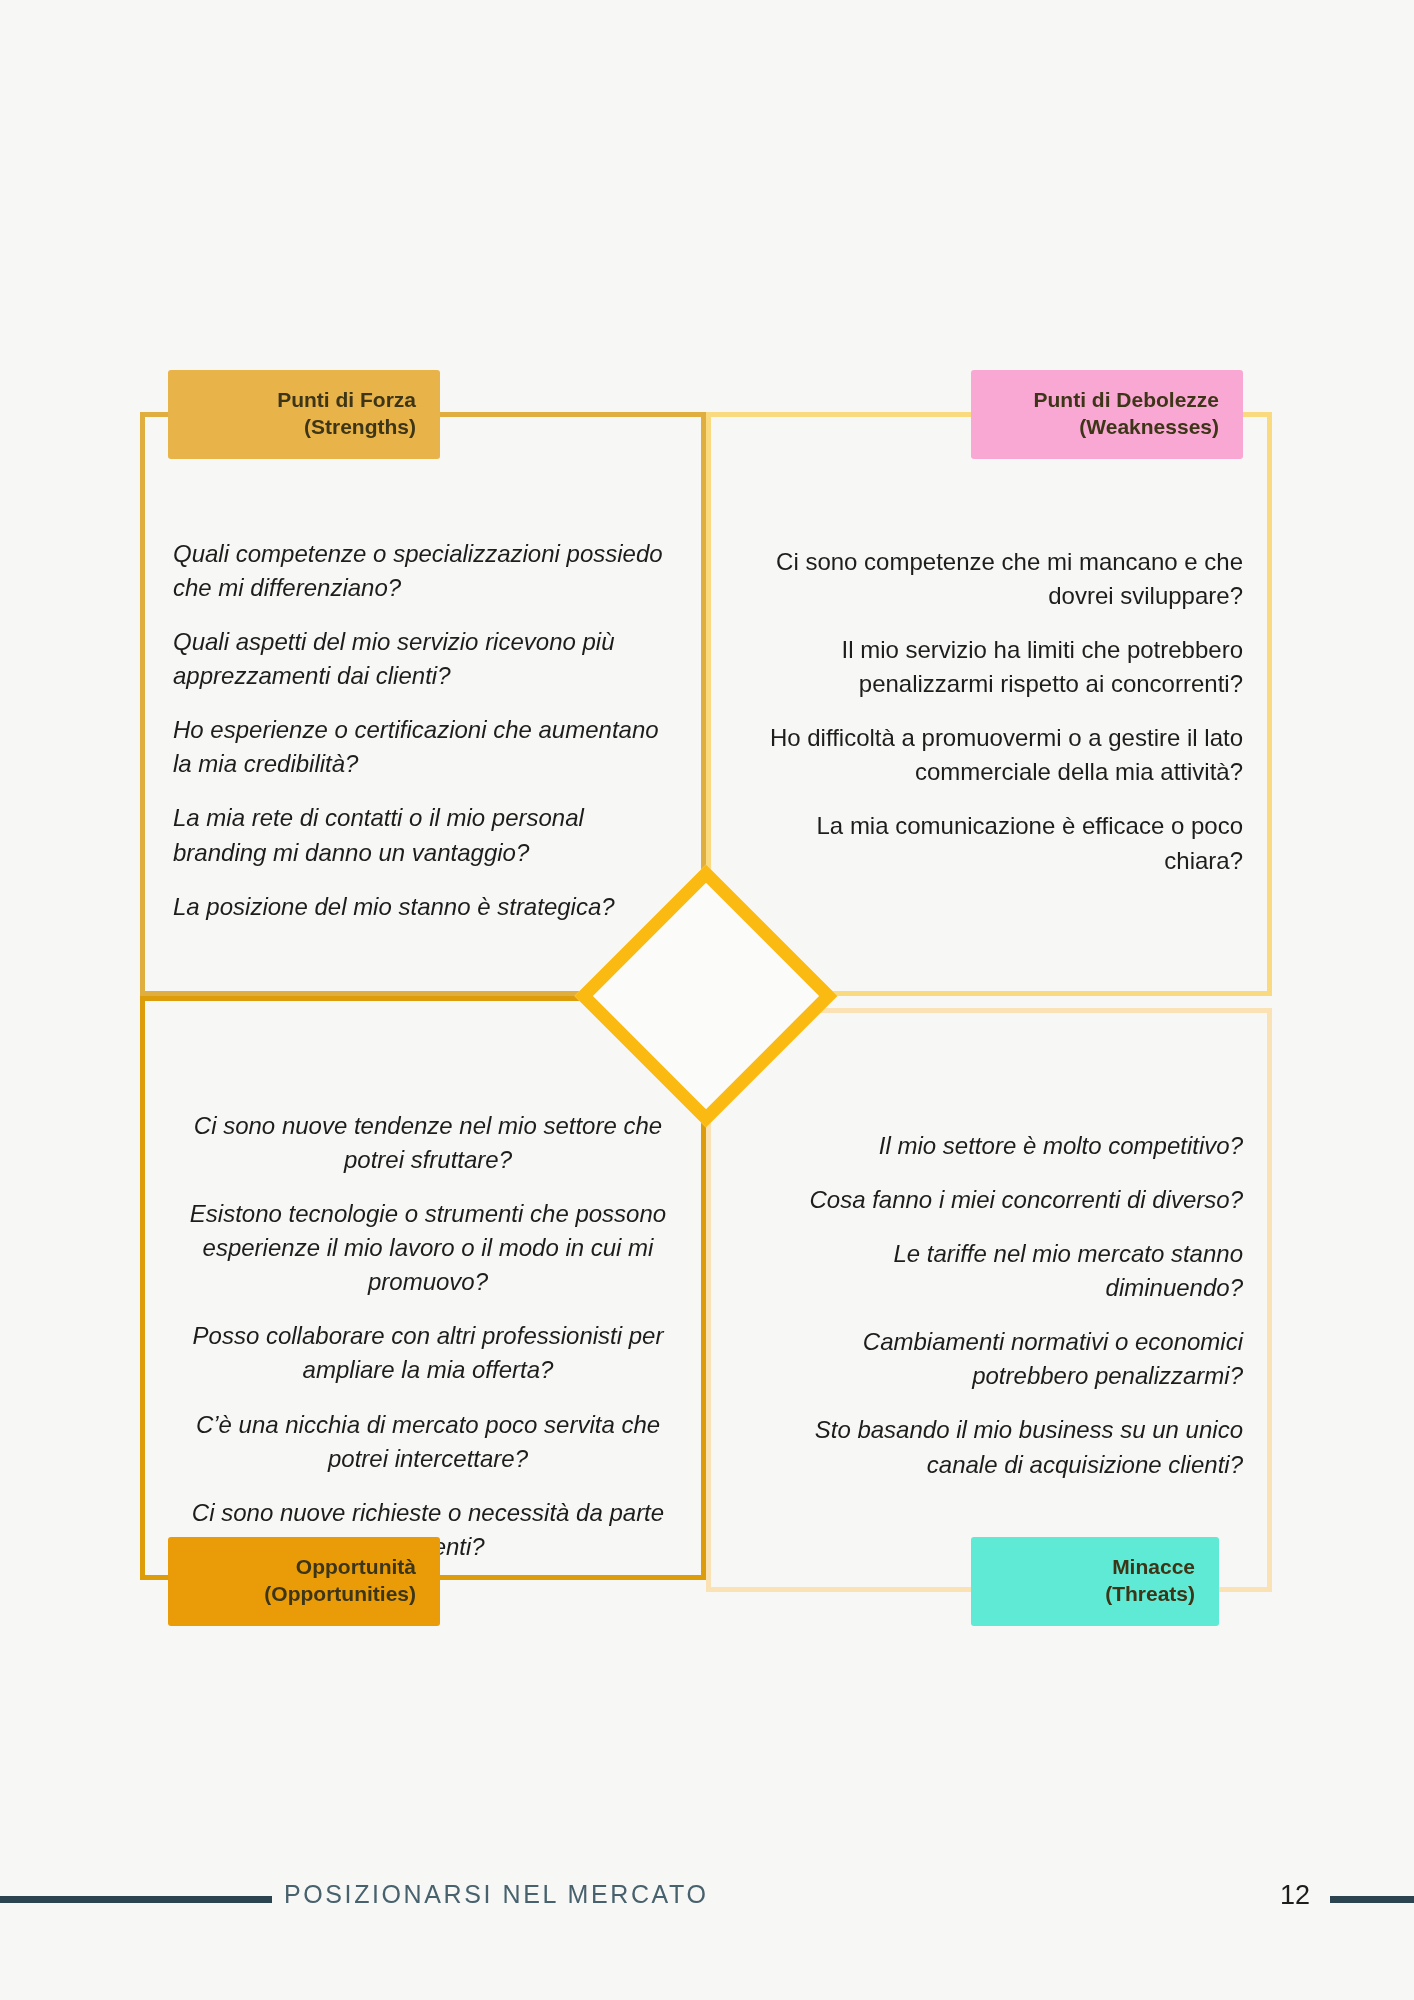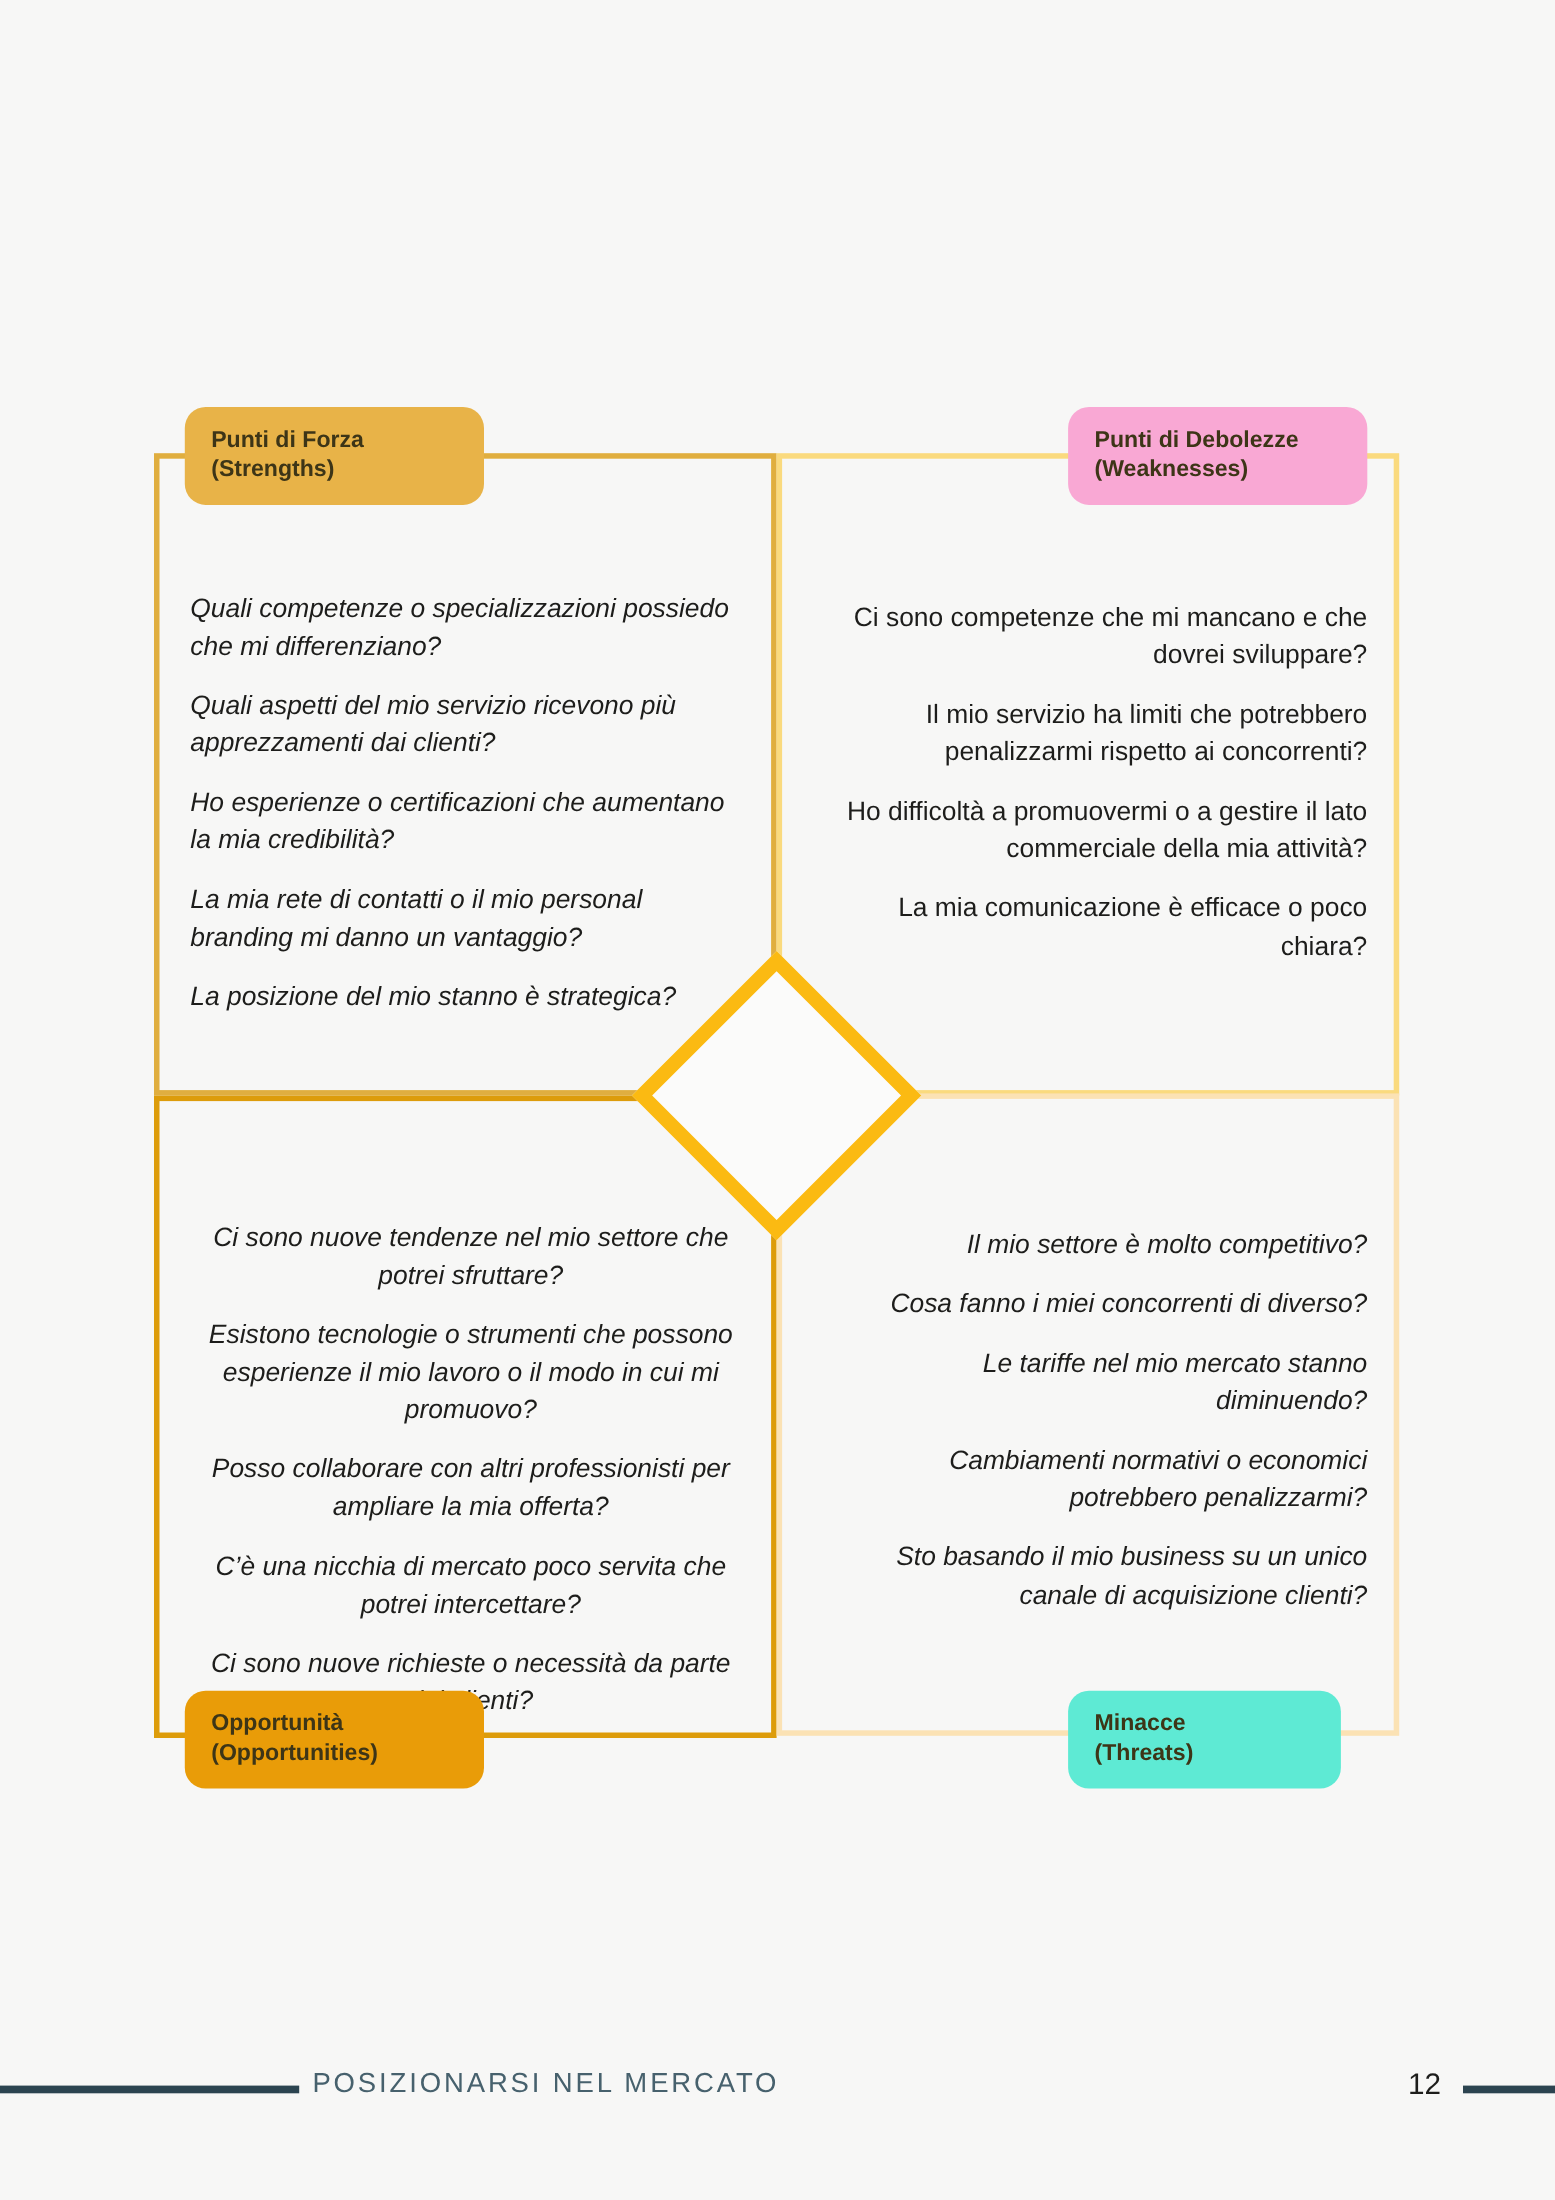--- a/index.html
+++ b/index.html
@@ -53,21 +53,21 @@
   #quad-opportunities {
     left: 0;
     top: 584px;
     border-left: 5px solid var(--c-opp);
     border-top: 5px solid var(--c-opp);
     border-right: 5px solid var(--c-opp);
     border-bottom: 5px solid var(--c-opp);
   }
   #quad-threats {
     left: 566px;
-    top: 582px;
+    top: 596px;
     border-left: 5px solid var(--c-thr);
     border-top: 5px solid var(--c-thr);
     border-right: 5px solid var(--c-thr);
     border-bottom: 5px solid var(--c-thr);
     text-decoration: underline;
   }
 
   :root {
     --c-str: #e0ae3f;
     --c-wea: #fada7e;
@@ -131,22 +131,22 @@
     background: #fbfbfa;
     transform: rotate(45deg);
     box-sizing: border-box;
     z-index: 5;
   }
 
   
   .badge {
     position: absolute;
     box-sizing: border-box;
-    border-radius: 19px;
-    text-align: left;
+    border-radius: 3px;
+    text-align: right;
     font-weight: bold;
     font-size: 21px;
     line-height: 1.30;
     color: var(--c-badge-text);
     padding: 16px 24px 18px 24px;
     z-index: 8;
     white-space: nowrap;
   }
   .badge .l2 { display: block; }
 

